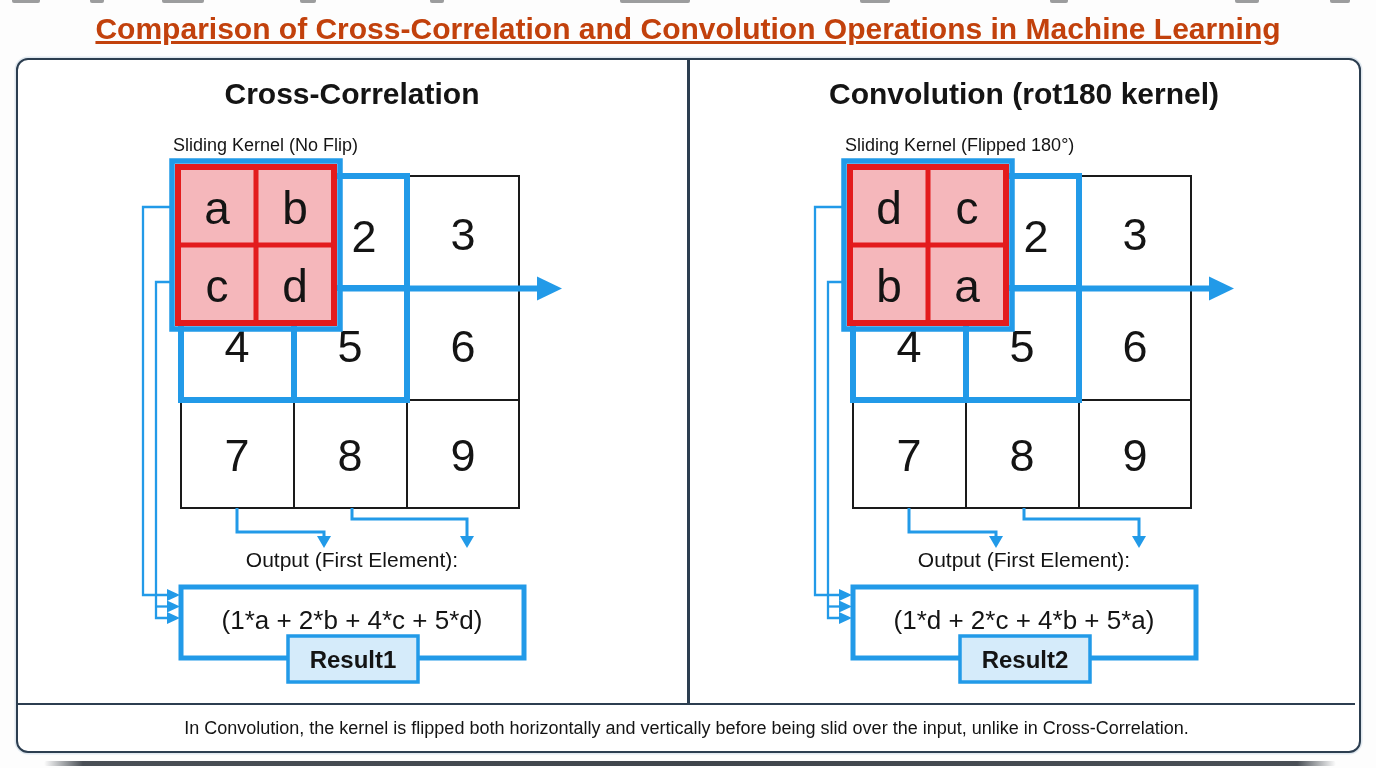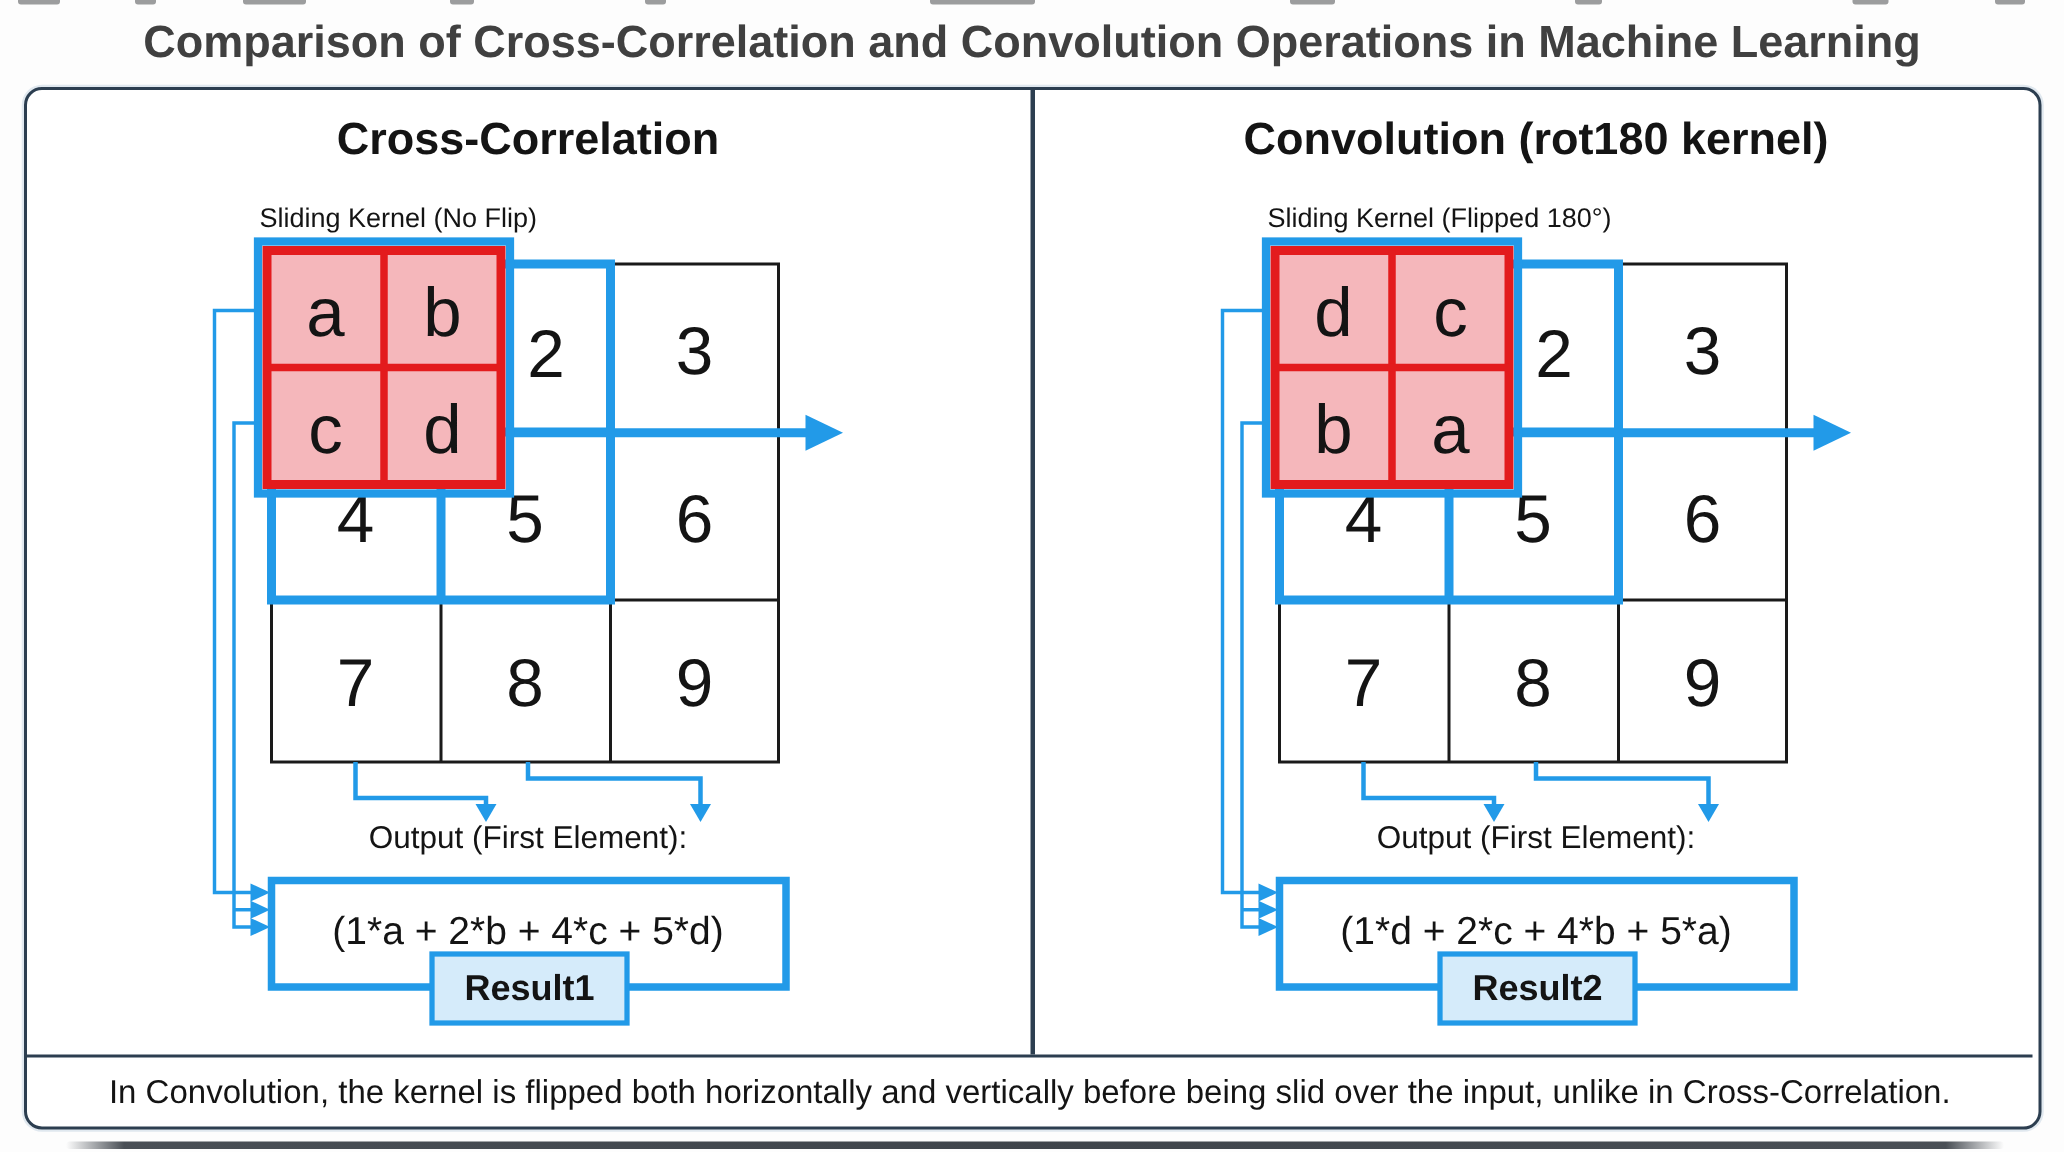--- a/index.html
+++ b/index.html
@@ -5,39 +5,39 @@
   html,body{margin:0;padding:0;}
   body{
     width:1376px;height:768px;position:relative;overflow:hidden;
     background:#fdfdfd;
     font-family:"Liberation Sans",sans-serif;
     color:#131313;
   }
   .page-title{
     position:absolute;left:0;top:7px;width:1376px;height:44px;
     display:flex;align-items:center;justify-content:center;
-    font-size:30px;font-weight:600;color:#404040;
+    font-size:30px;font-weight:600;color:#c2410c;text-decoration:underline;
   }
   .outer-frame{
     position:absolute;left:16px;top:58px;width:1341px;height:691px;
     border:2.5px solid var(--border);border-radius:12px;background:#fff;
     box-shadow:0 0 0 1.5px rgba(140,170,200,.25);
   }
   .v-divider{
     position:absolute;left:687px;top:60px;width:2.5px;height:643px;
     background:var(--border);
   }
   .h-divider{
     position:absolute;left:18px;top:703px;width:1337px;height:2.2px;
     background:var(--border);
   }
   .caption-bar{
     position:absolute;left:18px;top:706px;width:1337px;height:44px;
     display:flex;align-items:center;justify-content:center;
-    font-size:22px;font-weight:500;color:#141414;
+    font-size:18px;font-weight:500;color:#141414;
   }
   .panel{position:absolute;top:58px;}
   .panel.left{left:16px;}
   .panel.right{left:688px;}
 
   
   text{
     font-family:"Liberation Sans",sans-serif;
     fill:#141414;text-anchor:middle;dominant-baseline:central;
   }

